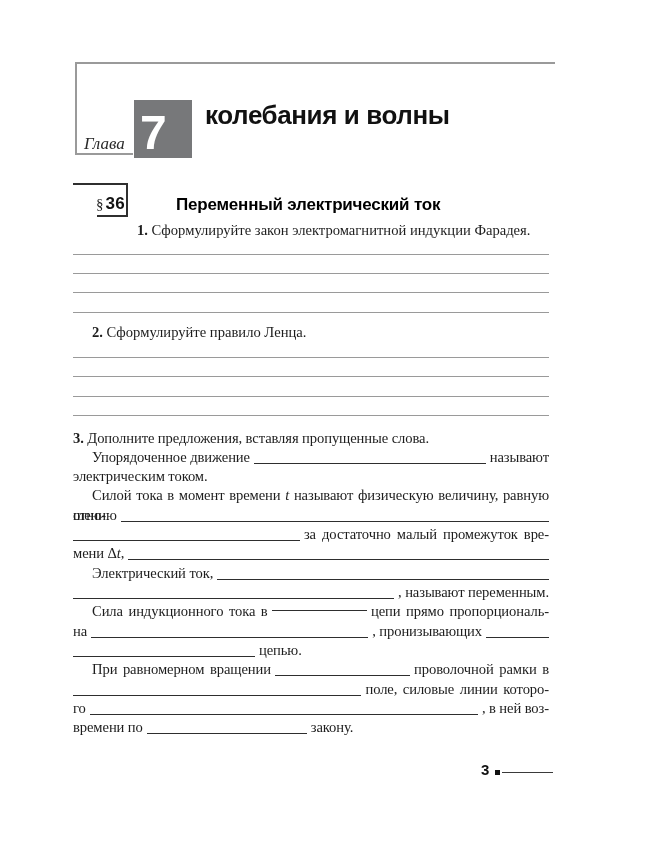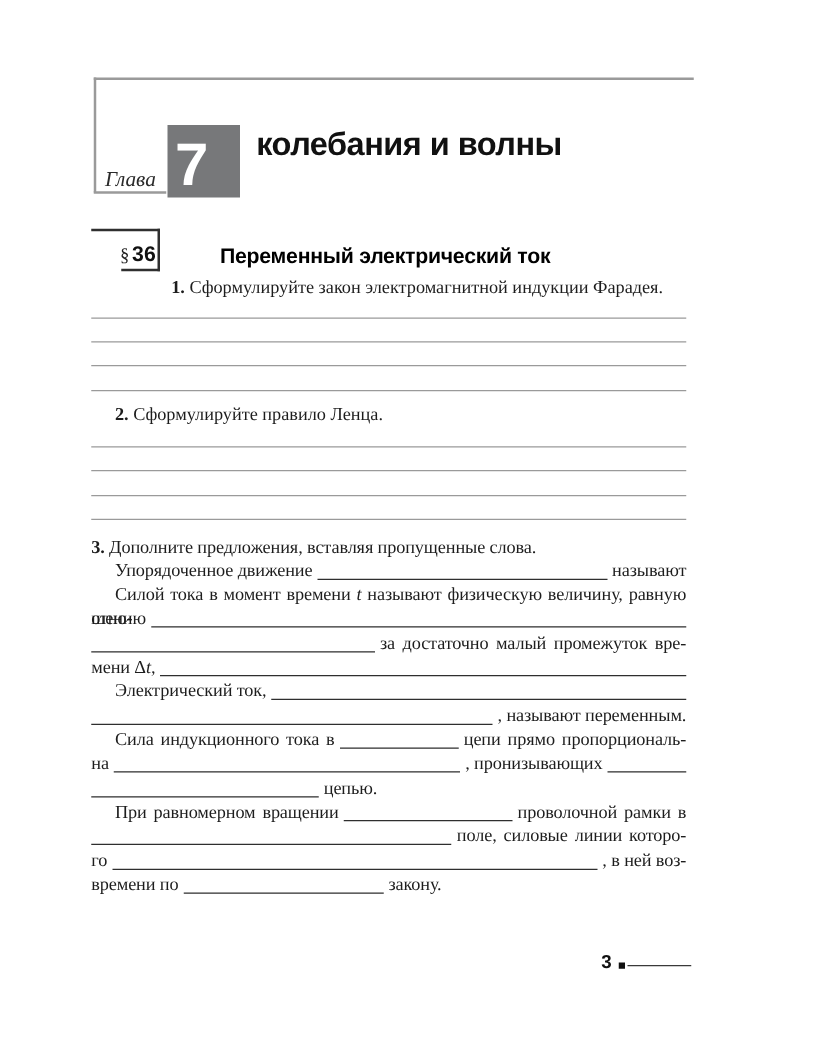--- a/index.html
+++ b/index.html
@@ -89,20 +89,23 @@
       <div class="fline">
         <span class="seg b">3.</span>
         <span class="seg"> Дополните предложения, вставляя пропущенные слова.</span>
       </div>
       <div class="fline">
         <span class="indent"></span>
         <span class="seg">Упорядоченное движение</span>
         <span class="blank g"></span>
         <span class="seg">называют</span>
       </div>
+      <div class="fline">
+        <span class="seg">электрическим током.</span>
+      </div>
       <div class="jline"><span class="seg">Силой тока в момент времени </span><span class="seg i">t</span><span class="seg"> называют физическую величину, равную отно-</span></div>
       <div class="fline">
         <span class="seg">шению</span>
         <span class="blank g"></span>
       </div>
       <div class="fline" style="word-spacing: 2.5px;">
         <span class="blank g"></span>
         <span class="seg">за достаточно малый промежуток вре-</span>
       </div>
       <div class="fline">
@@ -113,21 +116,21 @@
       </div>
       <div class="fline">
         <span class="indent"></span>
         <span class="seg">Электрический ток,</span>
         <span class="blank g"></span>
       </div>
       <div class="fline">
         <span class="blank g"></span>
         <span class="seg">, называют переменным.</span>
       </div>
-      <div class="fline" style="word-spacing: 2px;">
+      <div class="fline" style="word-spacing: 2px; align-items: center;">
         <span class="indent"></span>
         <span class="seg">Сила индукционного тока в</span>
         <span class="blank g"></span>
         <span class="seg">цепи прямо пропорциональ-</span>
       </div>
       <div class="fline">
         <span class="seg">на</span>
         <span class="blank g" style="flex-grow: 4.4;"></span>
         <span class="seg">, пронизывающих</span>
         <span class="blank g" style="flex-grow: 1;"></span>

